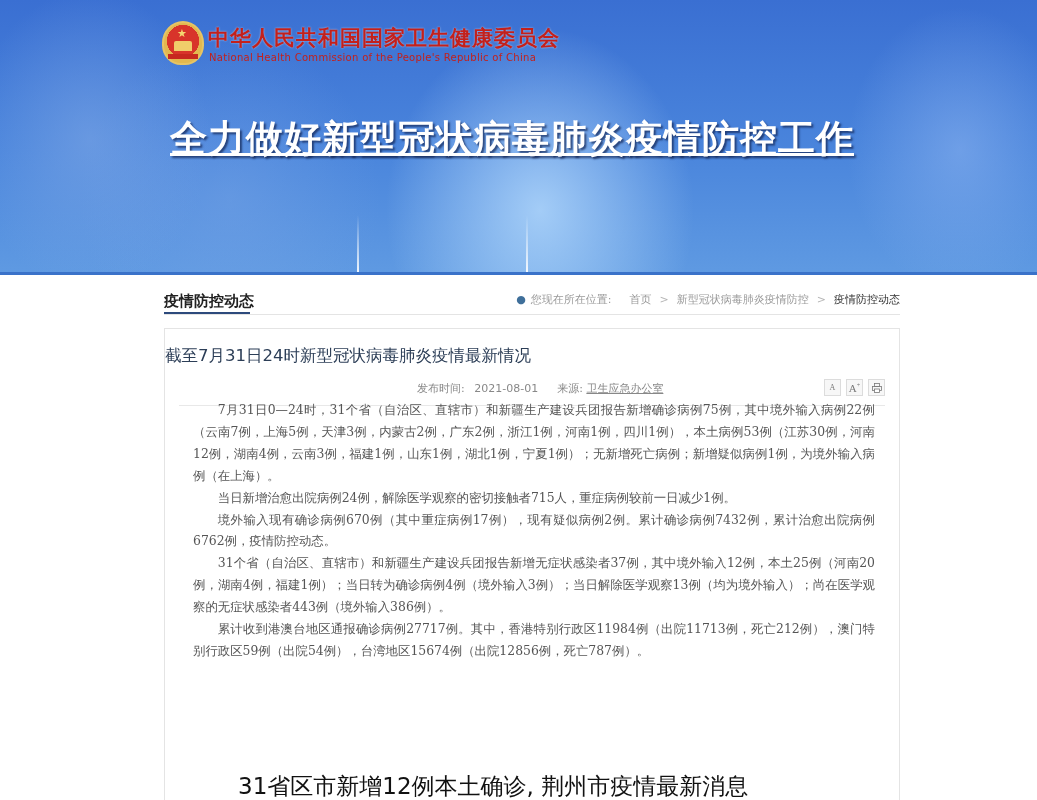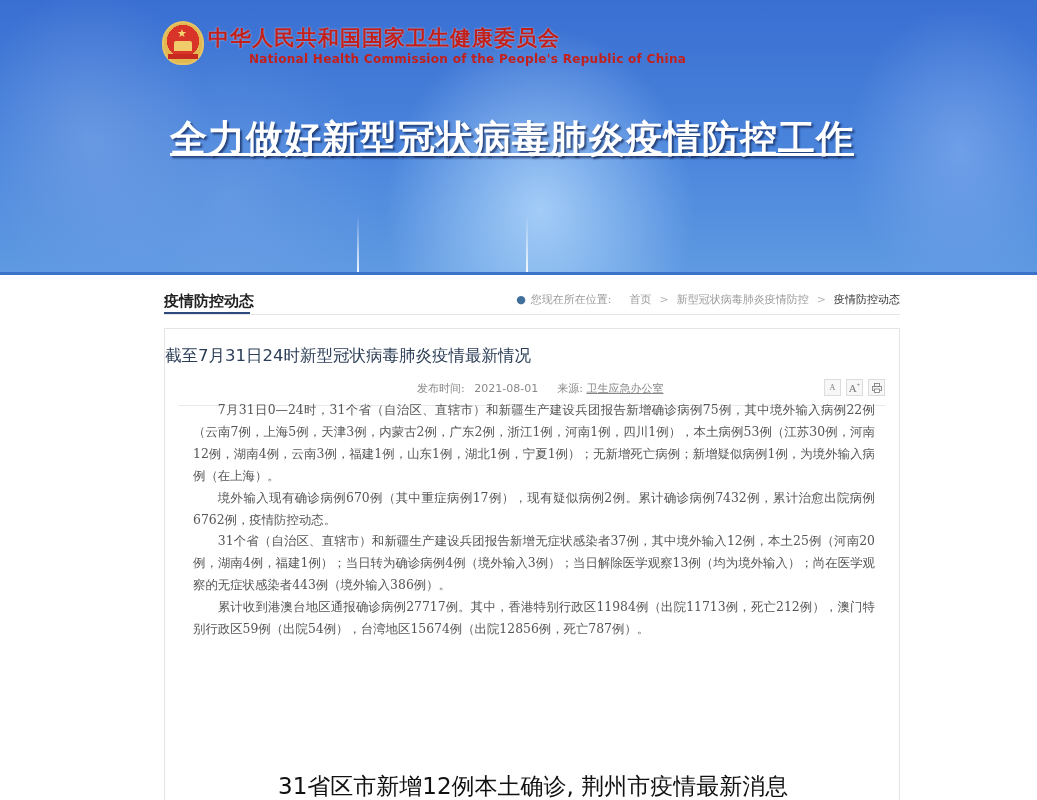--- a/index.html
+++ b/index.html
@@ -38,21 +38,21 @@
   .emblem-ribbon {
     position: absolute; left: 4px; top: 31px; width: 30px; height: 5px; background: #c7281f;
   }
   .org-name-cn {
     position: absolute; left: 208px; top: 24px;
     font-size: 21px; font-weight: bold; color: #c3201c; letter-spacing: 1px;
     text-shadow: 0 0 2px rgba(255,255,255,0.6);
   }
   .org-name-en {
     position: absolute; left: 209px; top: 52px;
-    font-size: 12px; color: #c3201c; letter-spacing: 0.3px; font-weight: bold; margin-left: 40px;
+    font-size: 10px; color: #c3201c; letter-spacing: 0.3px; font-weight: normal;
   }
   .banner-slogan {
     position: absolute; left: 170px; top: 114px;
     font-size: 37px; font-weight: bold; color: #ffffff; letter-spacing: 1px;
     text-shadow: 2px 2px 2px rgba(20,40,90,0.75);
     text-decoration: underline;
   }
 
   
   .section-title {
@@ -106,21 +106,21 @@
     font-family: "DejaVu Serif", "Liberation Serif", serif;
     font-size: 12.4px; line-height: 21.9px; color: #555;
     text-align: justify;
   }
   .article-body p { text-indent: 2em; }
 
   
   .caption {
     position: absolute; left: 238px; top: 772px;
     font-size: 23px; color: #111; background: rgba(255,255,255,0.55);
-    white-space: nowrap; line-height: 28px; margin-left: 40px;
+    white-space: nowrap; line-height: 28px;
   }
 </style>
 </head>
 <body>
 
 <div class="banner">
   <div class="light-beam" style="left:357px;"></div>
   <div class="light-beam" style="left:526px;"></div>
 
   <div class="emblem">
@@ -174,19 +174,20 @@
         <rect x="0.5" y="3.5" width="9" height="4" fill="none" stroke="#777" stroke-width="0.8"></rect>
         <rect x="2.5" y="6" width="5" height="3.5" fill="#fff" stroke="#777" stroke-width="0.8"></rect>
       </svg>
     </div>
   </div>
 
   <div class="meta-rule"></div>
 
   <div class="article-body">
     <p>7月31日0—24时，31个省（自治区、直辖市）和新疆生产建设兵团报告新增确诊病例75例，其中境外输入病例22例（云南7例，上海5例，天津3例，内蒙古2例，广东2例，浙江1例，河南1例，四川1例），本土病例53例（江苏30例，河南12例，湖南4例，云南3例，福建1例，山东1例，湖北1例，宁夏1例）；无新增死亡病例；新增疑似病例1例，为境外输入病例（在上海）。</p>
+    <p>当日新增治愈出院病例24例，解除医学观察的密切接触者715人，重症病例较前一日减少1例。</p>
     <p>境外输入现有确诊病例670例（其中重症病例17例），现有疑似病例2例。累计确诊病例7432例，累计治愈出院病例6762例，疫情防控动态。</p>
     <p>31个省（自治区、直辖市）和新疆生产建设兵团报告新增无症状感染者37例，其中境外输入12例，本土25例（河南20例，湖南4例，福建1例）；当日转为确诊病例4例（境外输入3例）；当日解除医学观察13例（均为境外输入）；尚在医学观察的无症状感染者443例（境外输入386例）。</p>
     <p>累计收到港澳台地区通报确诊病例27717例。其中，香港特别行政区11984例（出院11713例，死亡212例），澳门特别行政区59例（出院54例），台湾地区15674例（出院12856例，死亡787例）。</p>
   </div>
 </div>
 
 <div class="caption">31省区市新增12例本土确诊, 荆州市疫情最新消息</div>
 
 </body></html>

